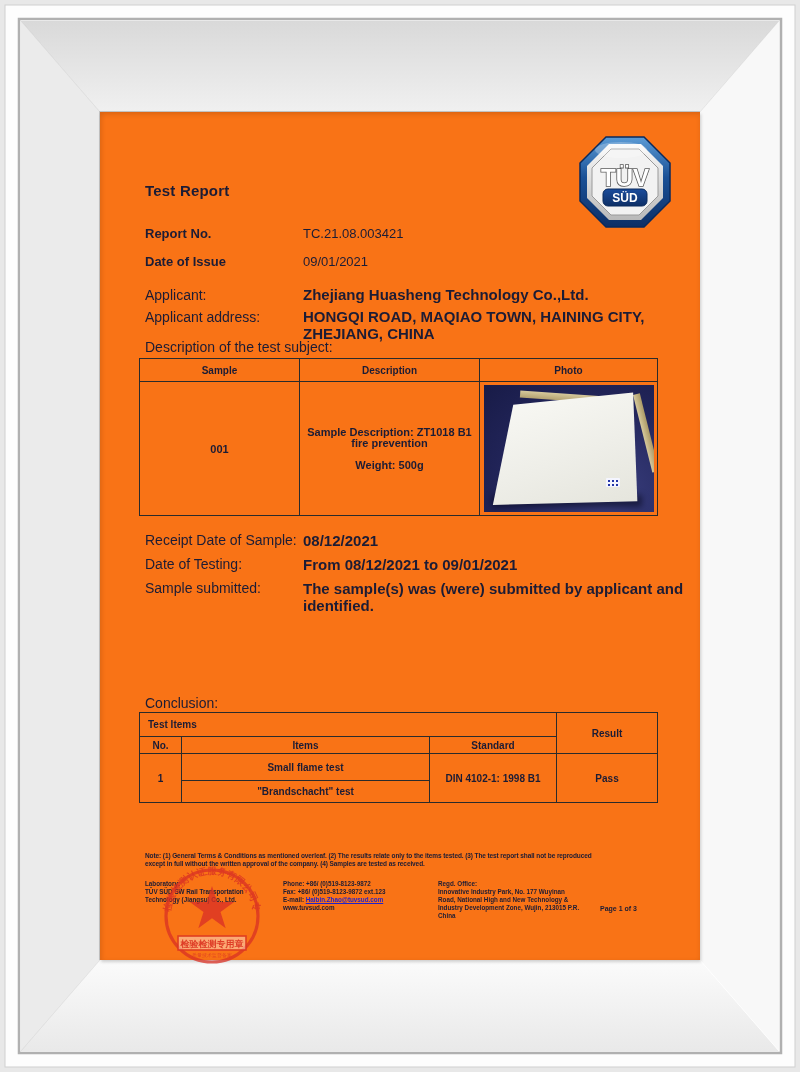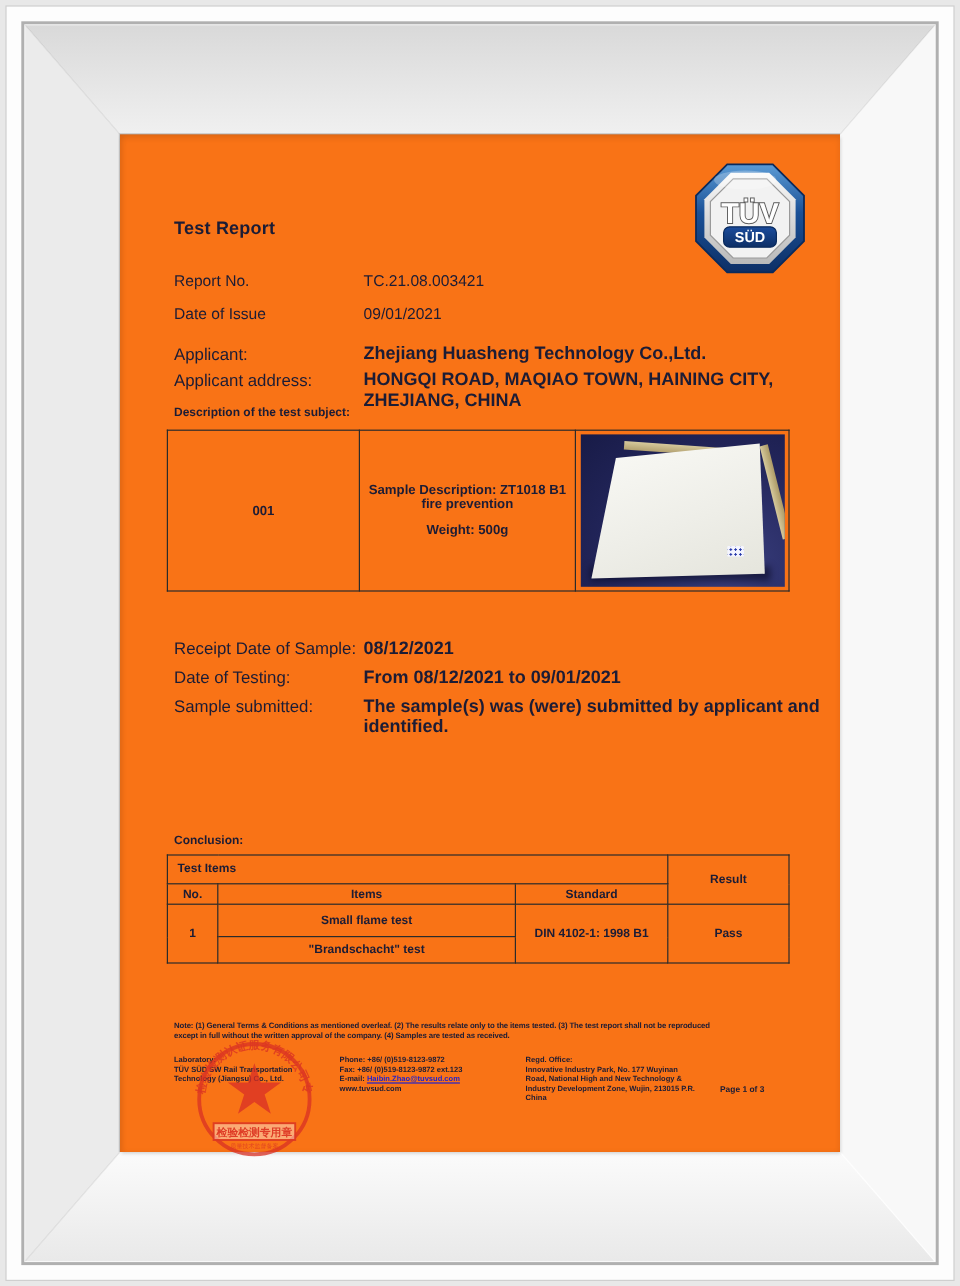--- a/index.html
+++ b/index.html
@@ -13,25 +13,25 @@
   
   #frame-svg{position:absolute;left:0;top:0;}
   
   .doc{
     position:absolute;left:100px;top:112px;width:600px;height:848px;
     background:#f97316;
     box-shadow:inset 0 3px 5px rgba(0,0,0,.09), inset 3px 0 4px rgba(0,0,0,.05),
                1px 2px 3px rgba(0,0,0,.18);
   }
   .title{font-size:15px;font-weight:bold;letter-spacing:.2px;}
-  .big-label{font-size:13px;font-weight:normal;}
+  .big-label{font-size:13px;font-weight:bold;}
   .big-value{font-size:13px;font-weight:normal;}
   .sm-label{font-size:14px;font-weight:normal;}
   .sm-value{font-size:15px;font-weight:bold;}
-  .heading{font-size:10px;font-weight:bold;text-align:right;}
+  .heading{font-size:14px;font-weight:normal;text-align:right;}
   
   table{border-collapse:collapse;table-layout:fixed;}
   td,th{border:1.5px solid #2b2b2b;font-weight:bold;padding:0;overflow:hidden;}
   .t1{position:absolute;left:39px;top:246px;width:518px;}
   .t1 th{font-size:10px;height:22px;text-align:center;}
   .t1 td{font-size:11px;text-align:center;vertical-align:middle;}
   .t1 .desc-cell div{line-height:11px;}
   .t2{position:absolute;left:39px;top:600px;width:518px;}
   .t2 td{font-size:10px;text-align:center;vertical-align:middle;}
   .t2 .left{text-align:left;padding-left:8px;}
@@ -134,20 +134,25 @@
 
   <div class="abs heading" style="left:45px;top:227px;">Description of the test subject:</div>
 
   <table class="t1">
     <colgroup>
         <col style="width:160px">
         <col style="width:180px">
         <col style="width:178px">
       </colgroup>
     <tbody>
+        <tr>
+      <th>Sample</th>
+      <th>Description</th>
+      <th>Photo</th>
+    </tr>
     <tr style="height:133px;">
       <td>001</td>
       <td class="desc-cell">
         <div>Sample Description: ZT1018 B1 fire prevention</div>
         <div style="height:11px;"></div>
         <div>Weight: 500g</div>
       </td>
       <td>
         <div class="photo">
           <div class="ruler1"></div>

